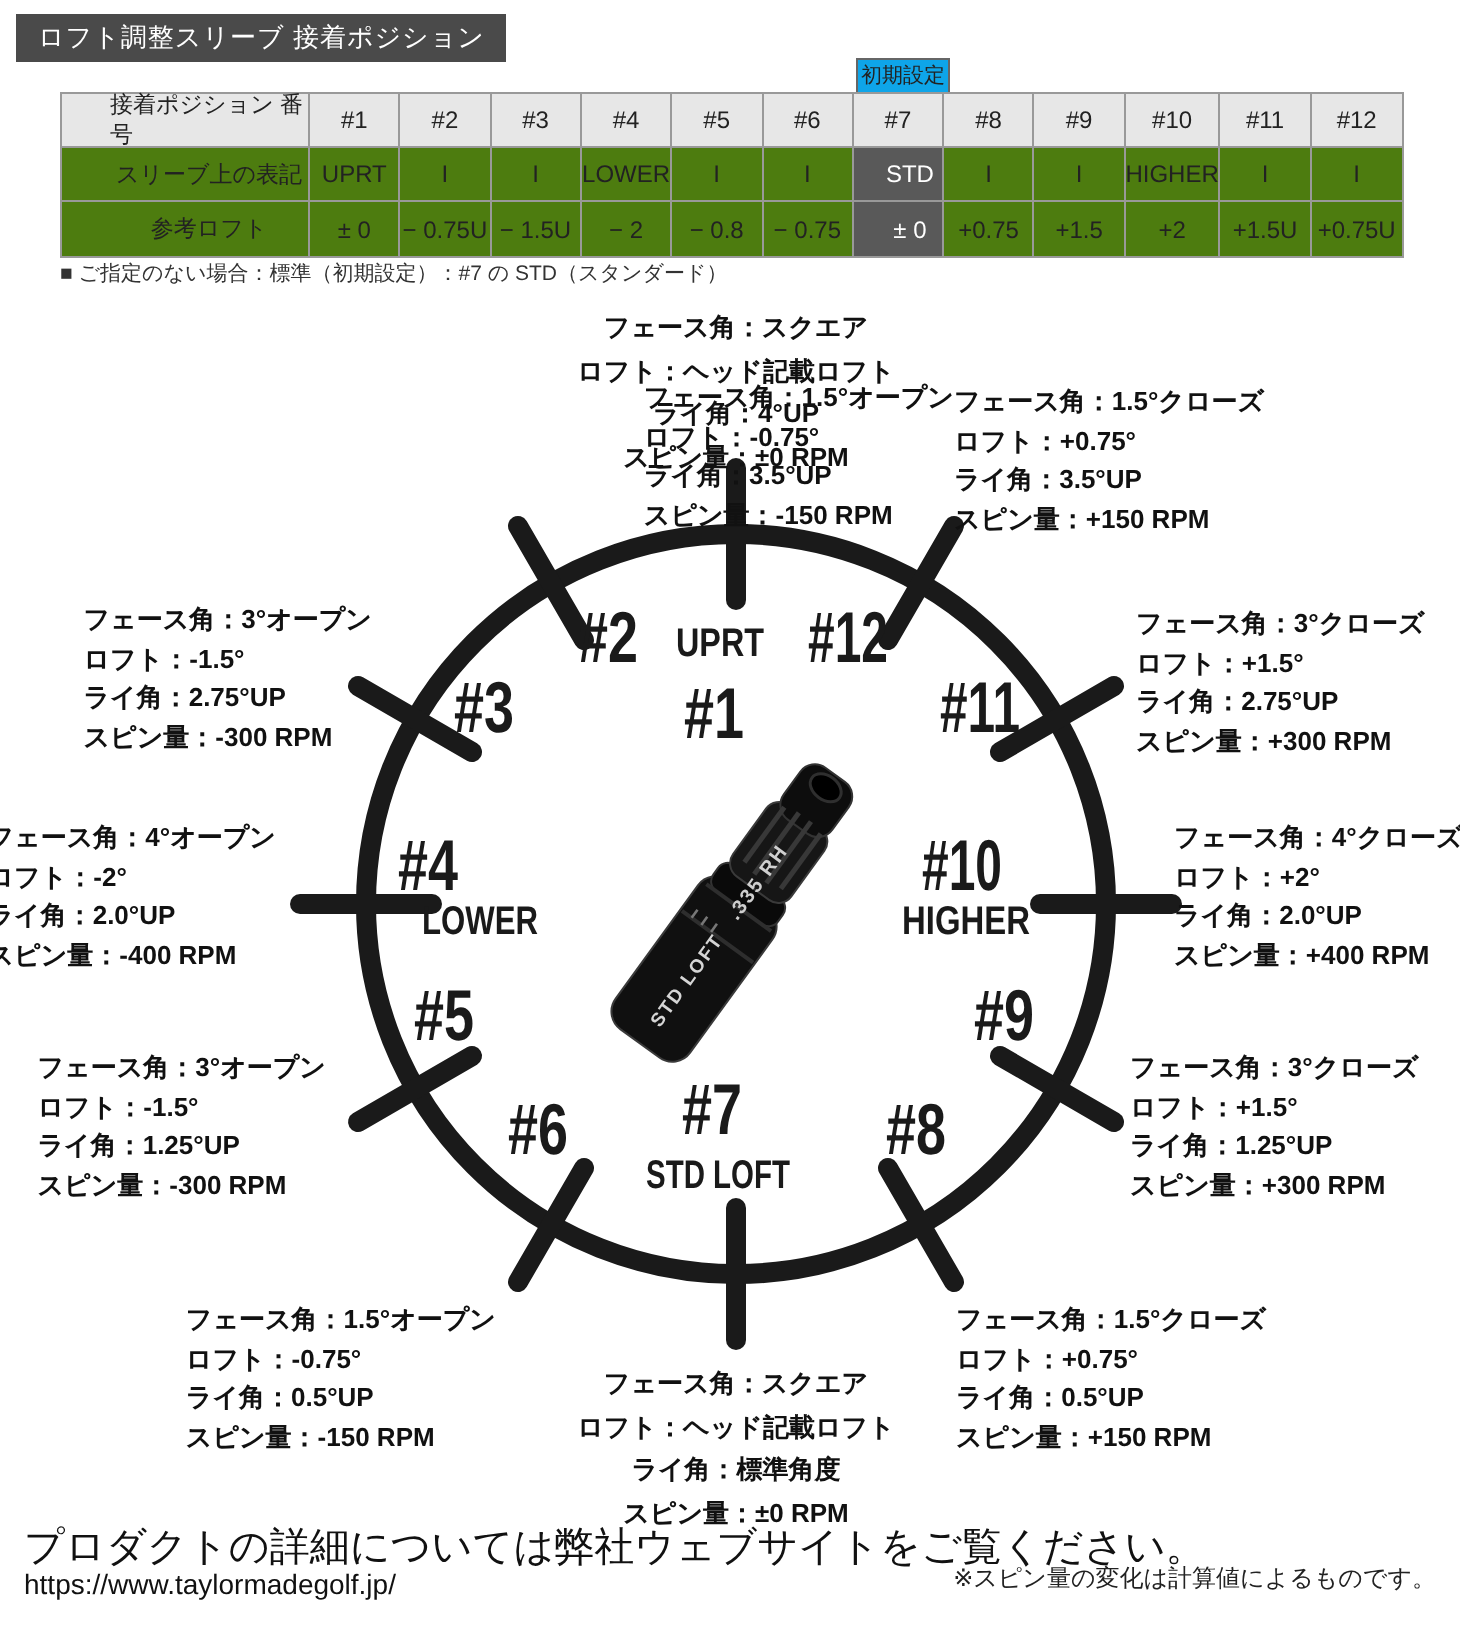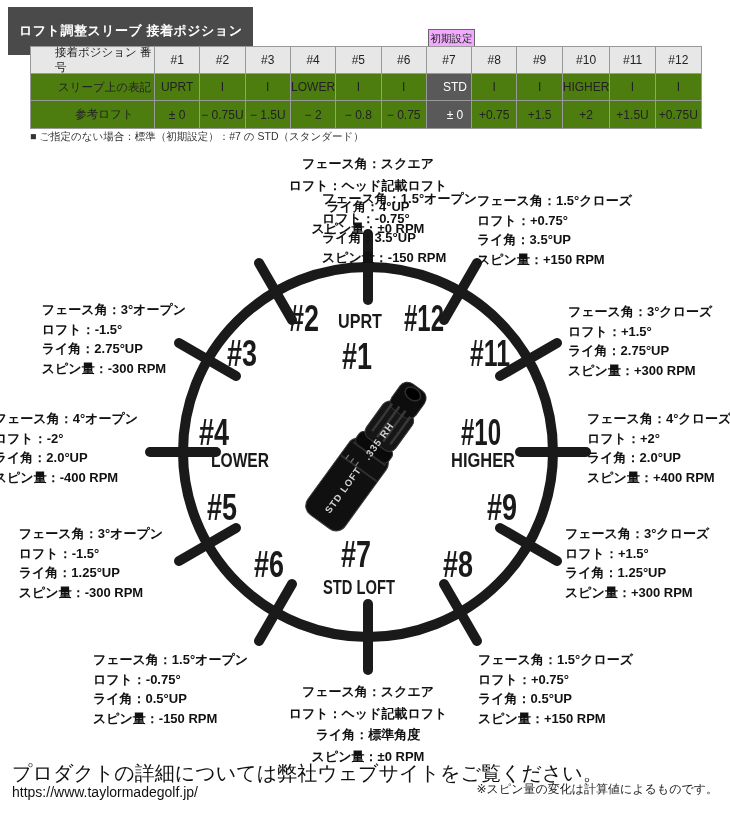--- a/index.html
+++ b/index.html
@@ -1,25 +1,25 @@
 <!DOCTYPE html>
 <html><head>
 <meta charset="utf-8">
 <style>
   html,body{margin:0;padding:0;background:#fff;}
   body{font-family:"Liberation Sans","DejaVu Sans",sans-serif;color:#111;}
   #page{position:relative;width:730px;height:822px;background:#fff;overflow:hidden;}
 
   
   .badge{position:absolute;left:8px;top:7px;background:#4a4a4a;color:#fff;
-         font-size:13px;font-weight:700;padding:15px 11px;letter-spacing:.5px;}
+         font-size:13px;font-weight:400;padding:3px 11px;letter-spacing:.5px;}
 
   
   .preset{position:absolute;left:428px;top:29px;width:45px;height:16px;
-          border:1px solid #666;background:#f0abfc;font-size:10.5px;line-height:16px;
+          border:1px solid #666;background:#0ea5e9;font-size:10.5px;line-height:16px;
           text-align:center;color:#222;}
 
   
   .spec-table{position:absolute;left:30px;top:46px;width:670px;
               display:grid;grid-template-columns:124px repeat(12,1fr);
               grid-auto-rows:27px;border:1px solid #999;background:#fff;}
   .cell{display:flex;align-items:center;justify-content:center;
         border-right:1px solid #999;border-bottom:1px solid #999;
         font-size:12px;color:#222;background:#4d7c0f;}
   .cell.head{background:#e7e7e7;}

